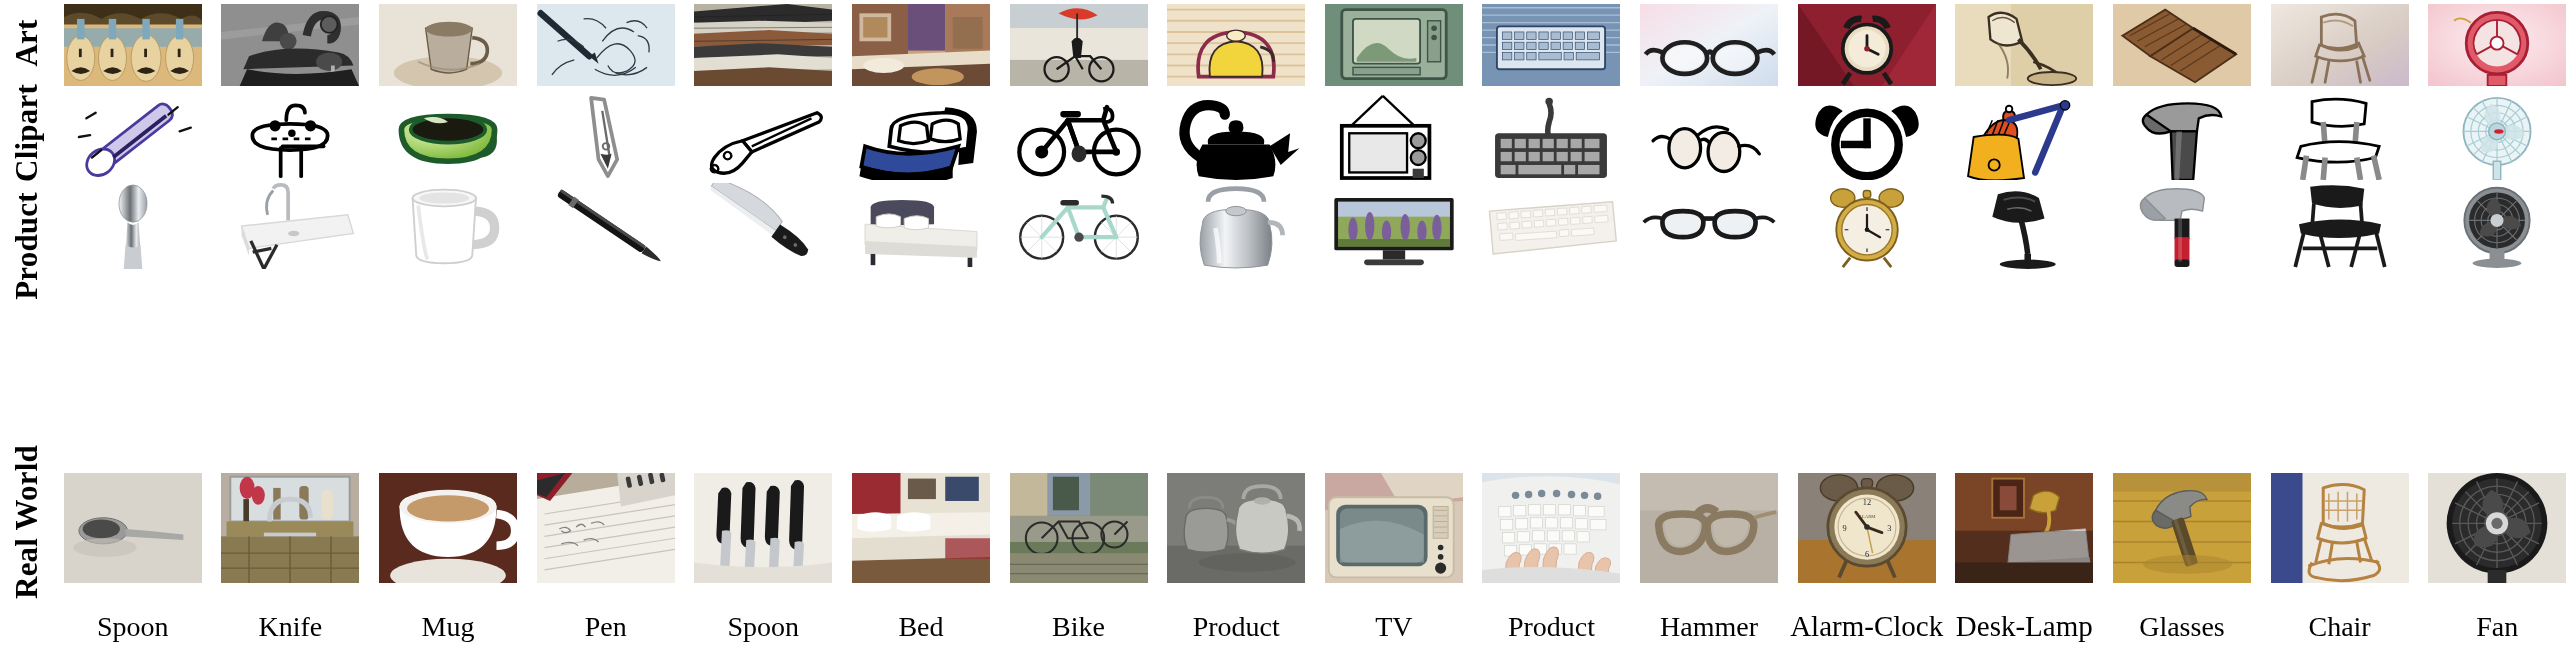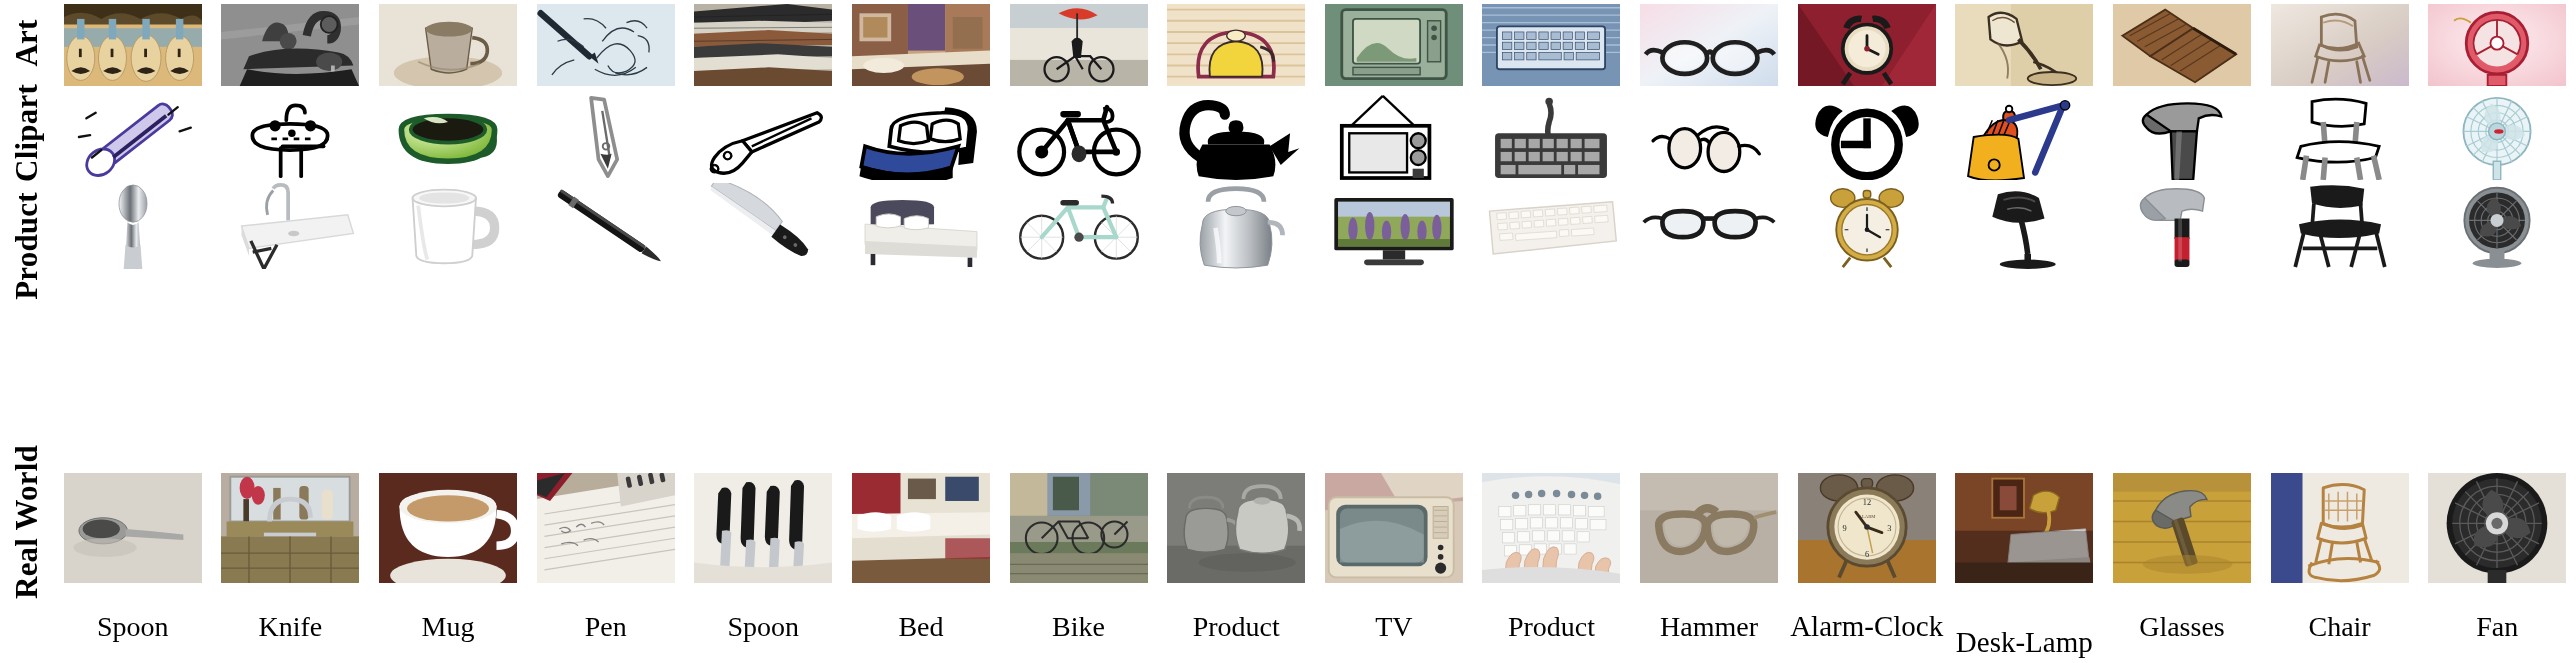--- a/index.html
+++ b/index.html
@@ -1444,20 +1444,20 @@
     <div class="collabel">Mug</div>
     <div class="collabel">Pen</div>
     <div class="collabel">Spoon</div>
     <div class="collabel">Bed</div>
     <div class="collabel">Bike</div>
     <div class="collabel">Product</div>
     <div class="collabel">TV</div>
     <div class="collabel">Product</div>
     <div class="collabel">Hammer</div>
     <div class="collabel" style="font-size:29px;">Alarm-Clock</div>
-    <div class="collabel" style="font-size:29px;margin-top:16px;">Desk-Lamp</div>
+    <div class="collabel" style="font-size:29px;">Desk-Lamp</div>
     <div class="collabel">Glasses</div>
     <div class="collabel">Chair</div>
     <div class="collabel">Fan</div>
   </div>
 
 </div>
 
 
 </body></html>

